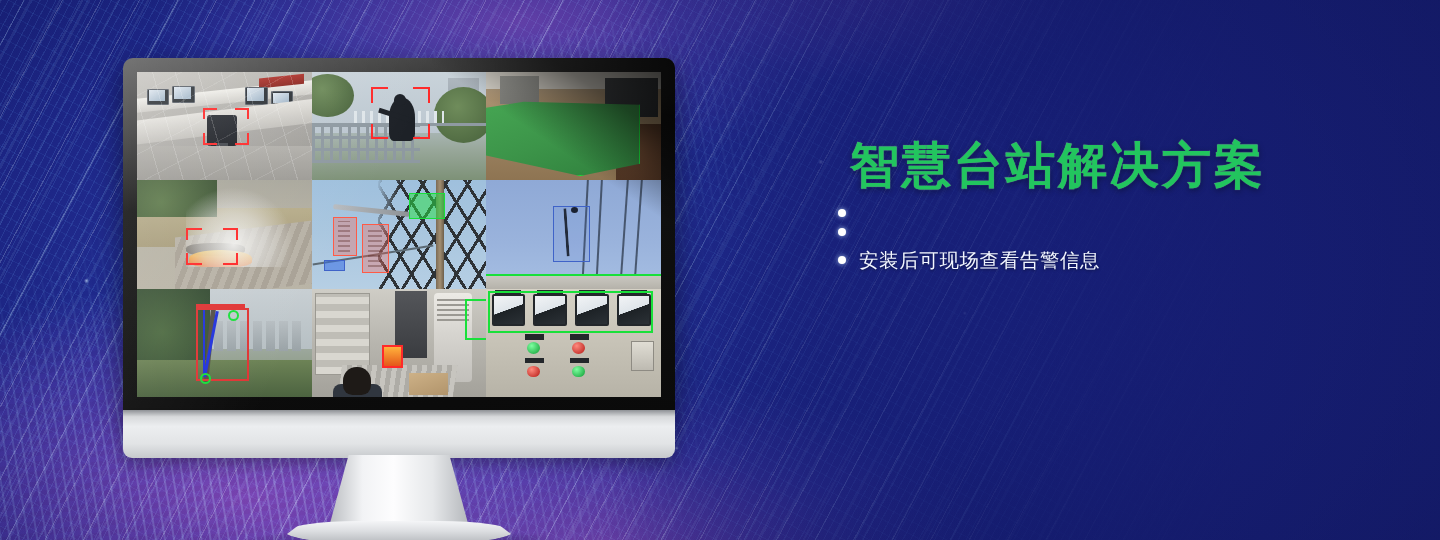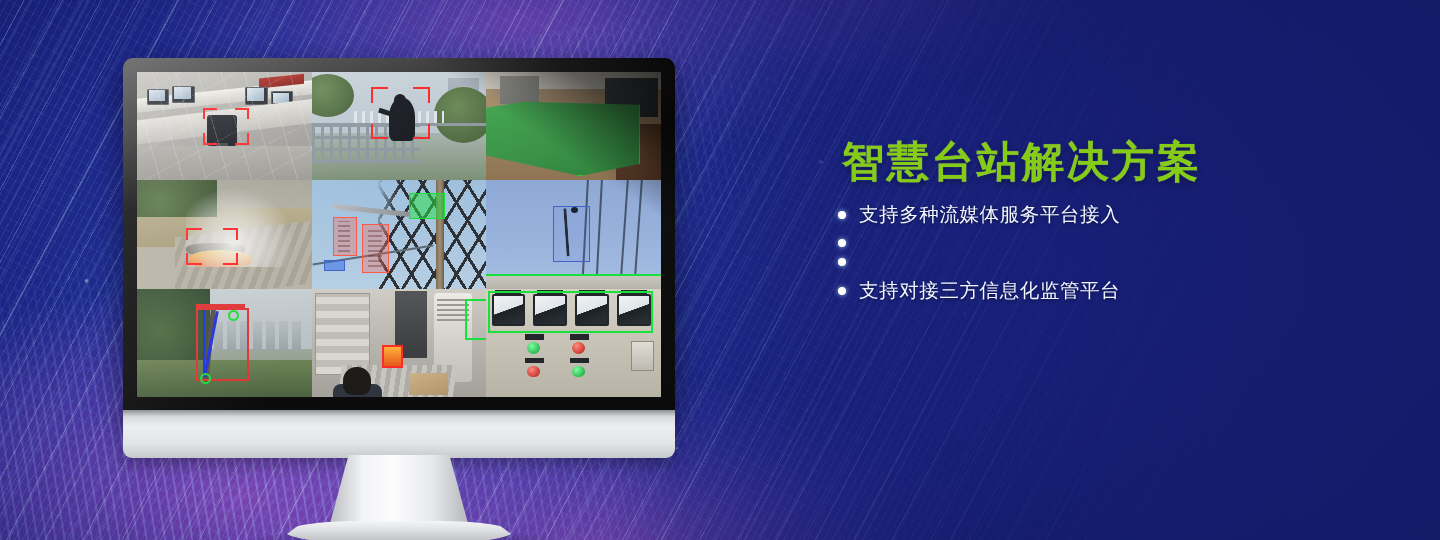--- a/index.html
+++ b/index.html
@@ -272,22 +272,22 @@
     clip-path:polygon(8% 0,92% 0,100% 62%,86% 100%,14% 100%,0 62%);
   }
   .mon-shadow{
     position:absolute;left:120px;top:470px;width:320px;height:26px;
     background:radial-gradient(ellipse at 50% 50%,rgba(6,10,48,.5),rgba(6,10,48,0) 70%);
   }
 
   
   .content{position:absolute;left:838px;top:138px;width:560px;}
   .title{
-    font-size:42px;font-weight:700;color:#84cc16;letter-spacing:3px;
-    line-height:1.12;margin:0 0 16px 4px;
+    font-size:49px;font-weight:700;color:#22c55e;letter-spacing:3px;
+    line-height:1.12;margin:0 0 16px 12px;
     text-shadow:0 2px 6px rgba(0,0,0,.42), 0 0 1px rgba(255,255,255,.6);
   }
   .features{list-style:none;margin:0;padding:0;}
   .feature{
     display:flex;align-items:center;margin:0 0 11px 0;
     font-size:19.5px;color:#f2f6ff;letter-spacing:.6px;
     text-shadow:0 1px 3px rgba(0,0,0,.45);
   }
   .dot{
     width:8px;height:8px;border-radius:50%;background:#ffffff;
@@ -467,28 +467,24 @@
     <div class="chin"></div>
     <div class="neck"></div>
     <div class="base"></div>
   </div>
 
   <div class="content">
     <h1 class="title">智慧台站解决方案</h1>
     <ul class="features">
       <li class="feature">
         <span class="dot"></span>
-        <span>支持多种流媒体服务平台接入</span>
       </li>
       <li class="feature">
         <span class="dot"></span>
       </li>
       <li class="feature">
         <span class="dot"></span>
-      </li>
-      <li class="feature">
-        <span class="dot"></span>
-        <span>支持对接三方信息化监管平台</span>
+        <span>安装后可现场查看告警信息</span>
       </li>
     </ul>
   </div>
 
 </div>
 
 </body></html>

